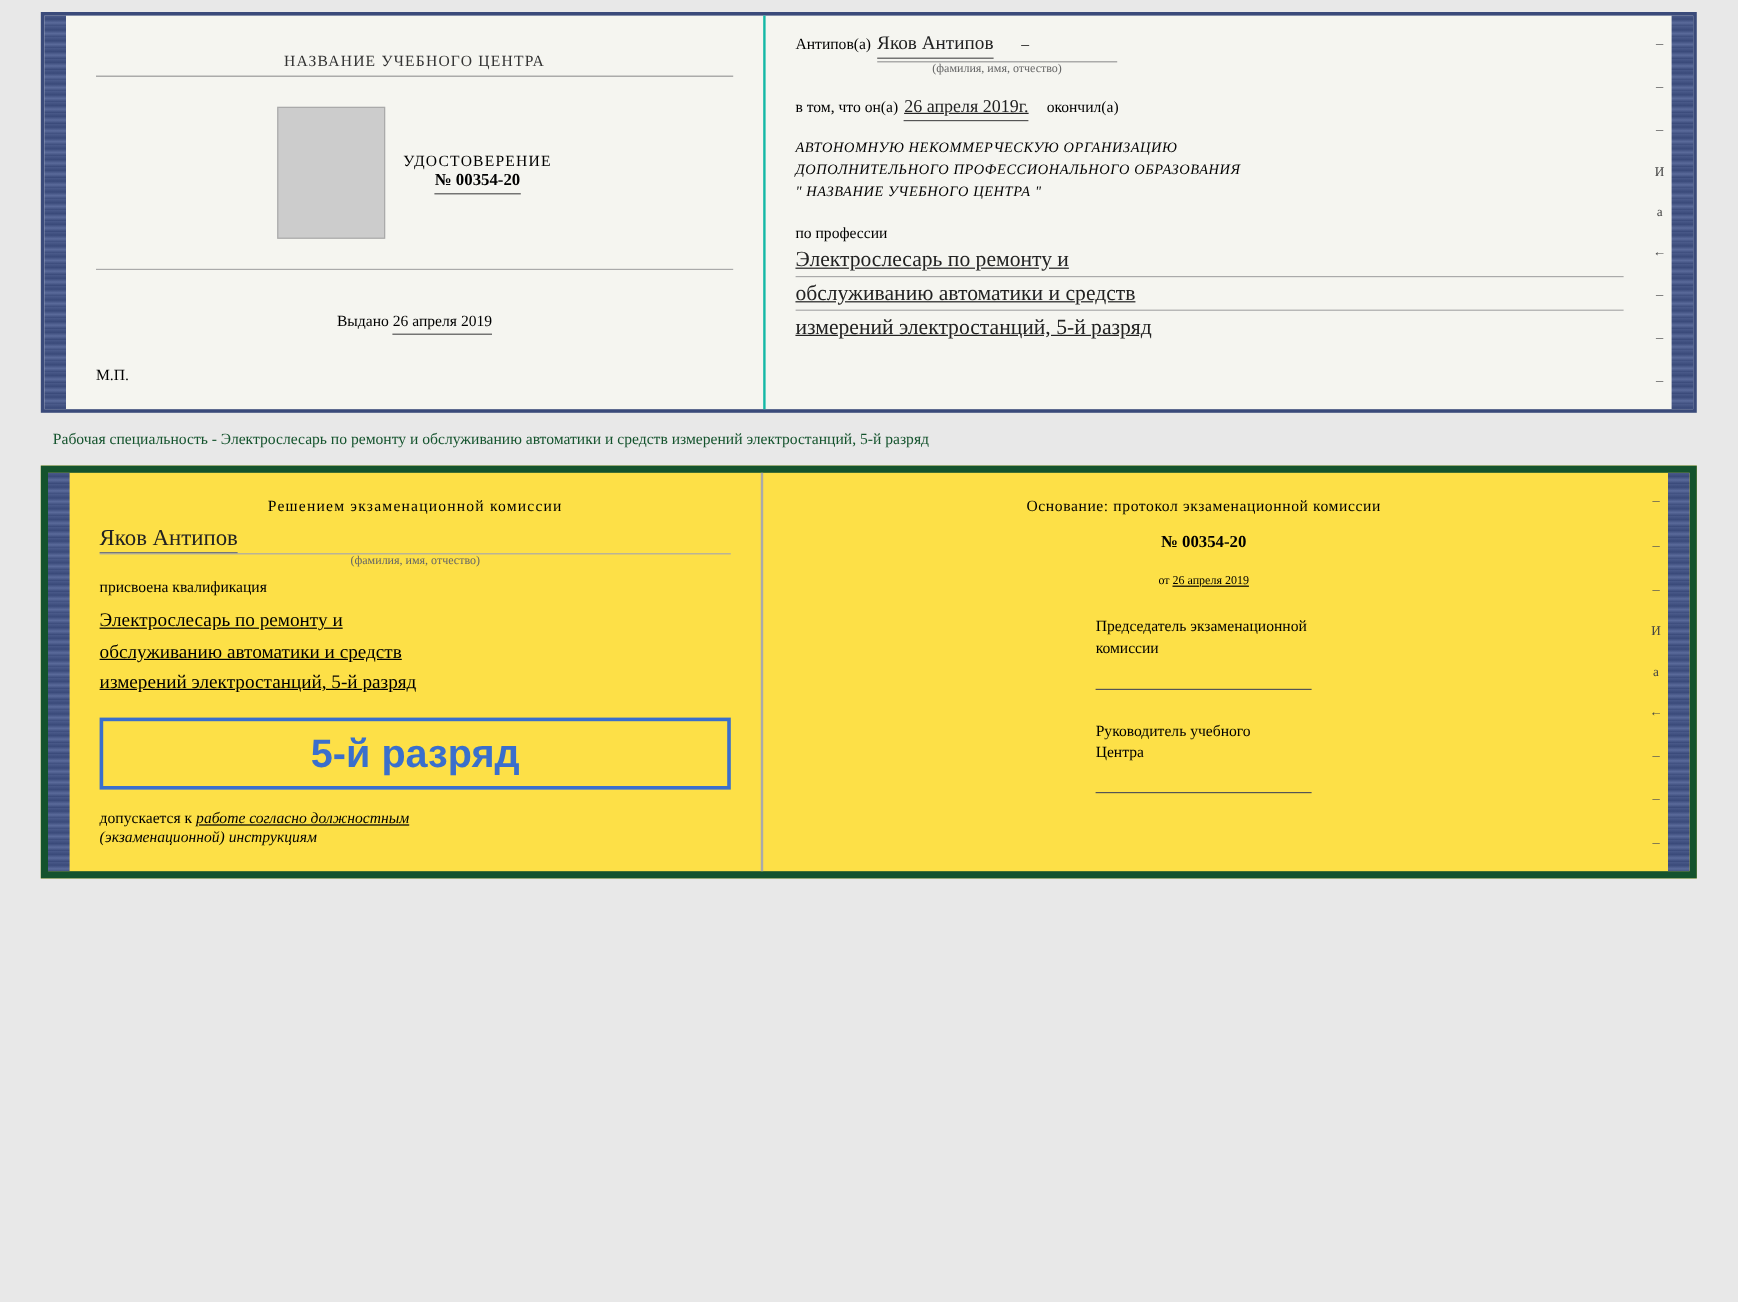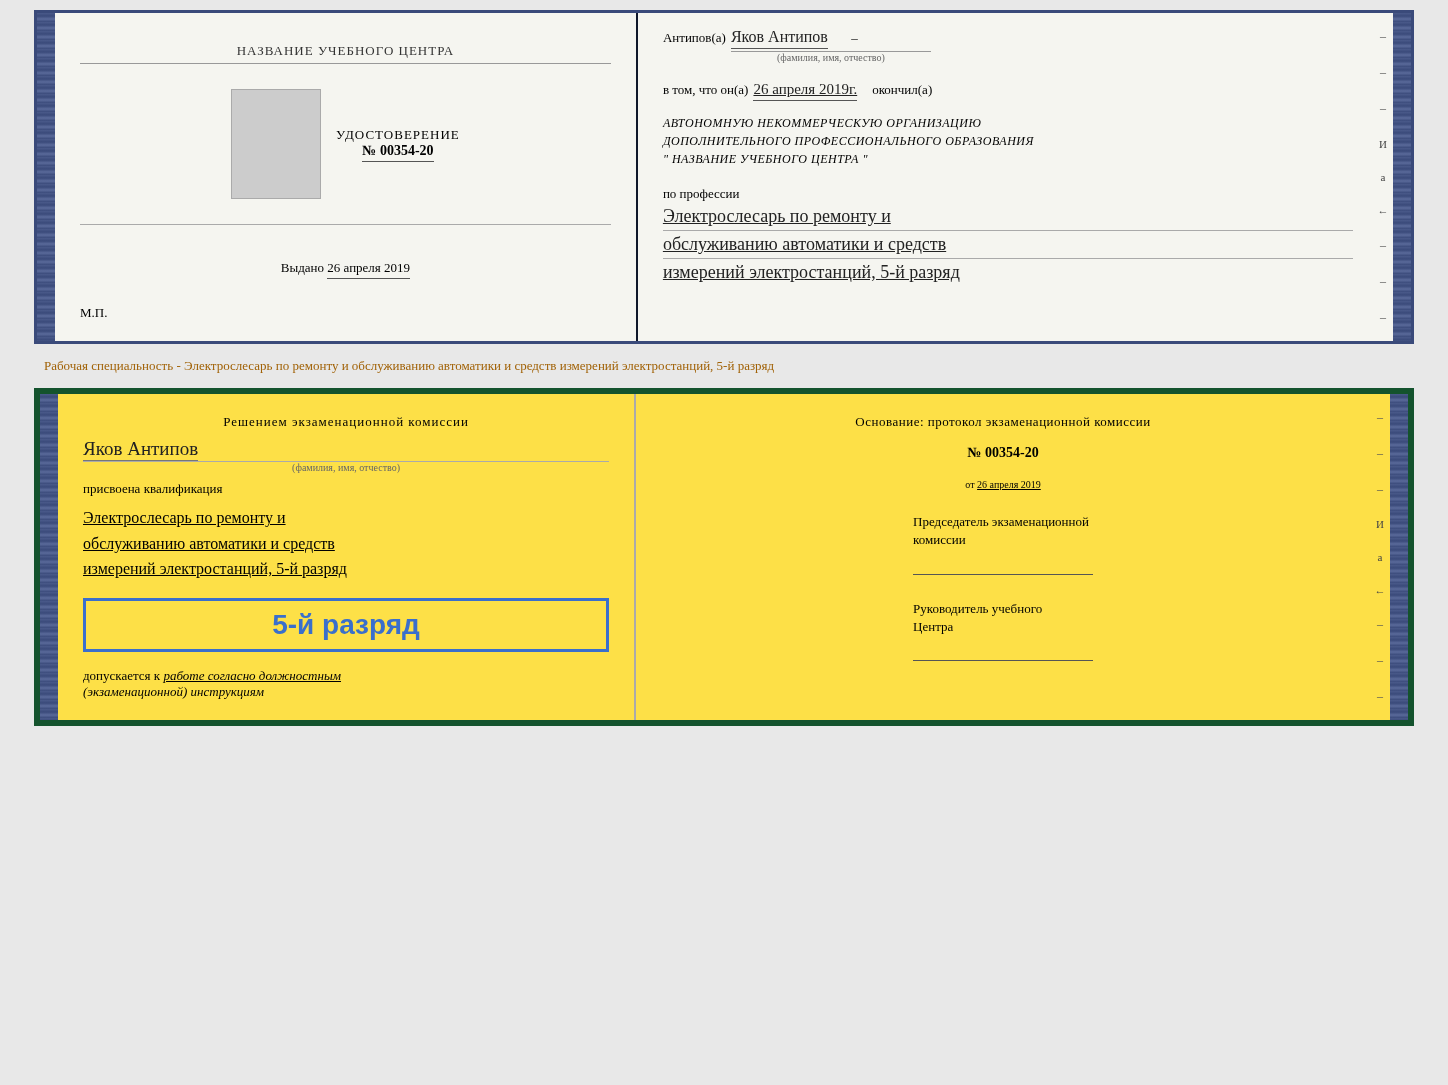--- a/index.html
+++ b/index.html
@@ -34,21 +34,21 @@
       width: 18px;
       background: repeating-linear-gradient(
         to bottom,
         #4a5a8a 0px, #3a4a7a 3px, #5a6a9a 6px, #3a4a7a 9px
       );
     }
 
     .booklet-left {
       flex: 1;
       padding: 20px 25px;
-      border-right: 2px solid #0f172a;
+      border-right: 2px solid #14b8a6;
       display: flex;
       flex-direction: column;
       align-items: center;
       justify-content: space-between;
       min-height: 320px;
       position: relative;
     }
 
     .booklet-right {
       flex: 1.3;
@@ -176,21 +176,21 @@
 
     .divider-line {
       border-bottom: 1px solid #aaa;
       margin: 3px 0;
     }
 
     
     .middle-text {
       font-size: 13px;
       padding: 5px 10px;
-      color: #a16207;
+      color: #14532d;
       line-height: 1.4;
     }
 
     
     .booklet-bottom {
       display: flex;
       border: 6px solid #14532d;
       background: #fde047;
       position: relative;
     }
@@ -245,21 +245,21 @@
     }
 
     .big-stamp {
       border: 3px solid #3a6fcc;
       padding: 8px 15px;
       display: inline-block;
       margin: 8px 0;
     }
 
     .stamp-text {
-      font-size: 28px;
+      font-size: 33px;
       font-weight: bold;
       color: #3a6fcc;
       text-align: center;
       font-family: Arial, sans-serif;
     }
 
     .right-protocol {
       font-size: 13px;
       letter-spacing: 0.5px;
     }

